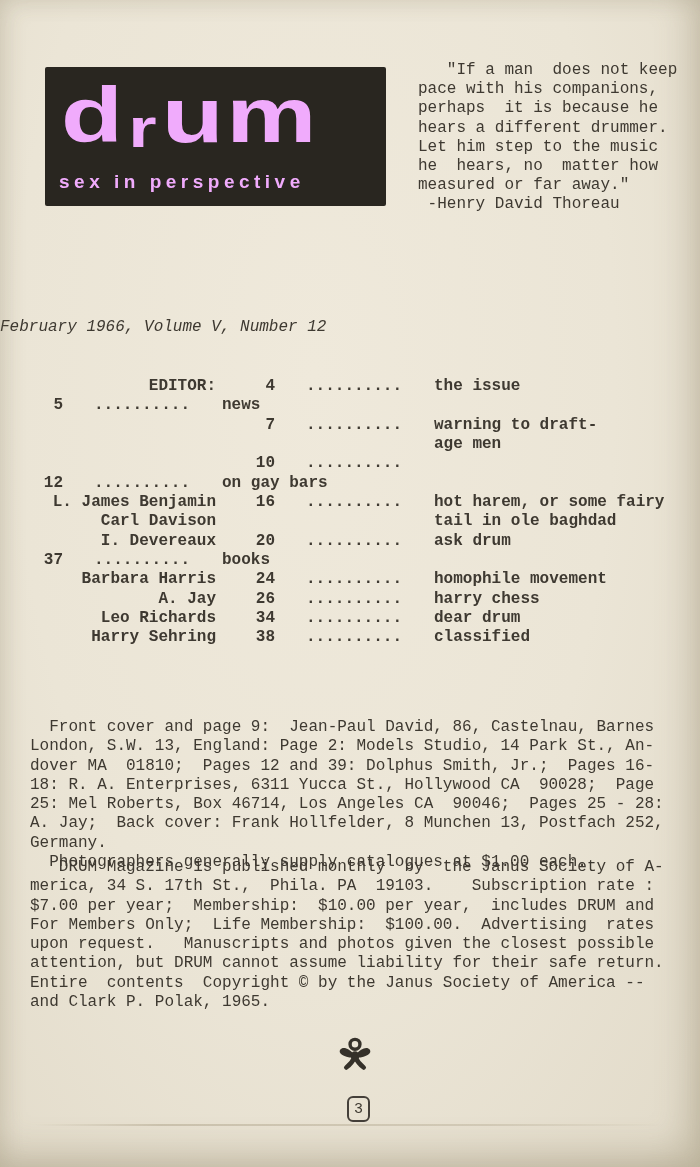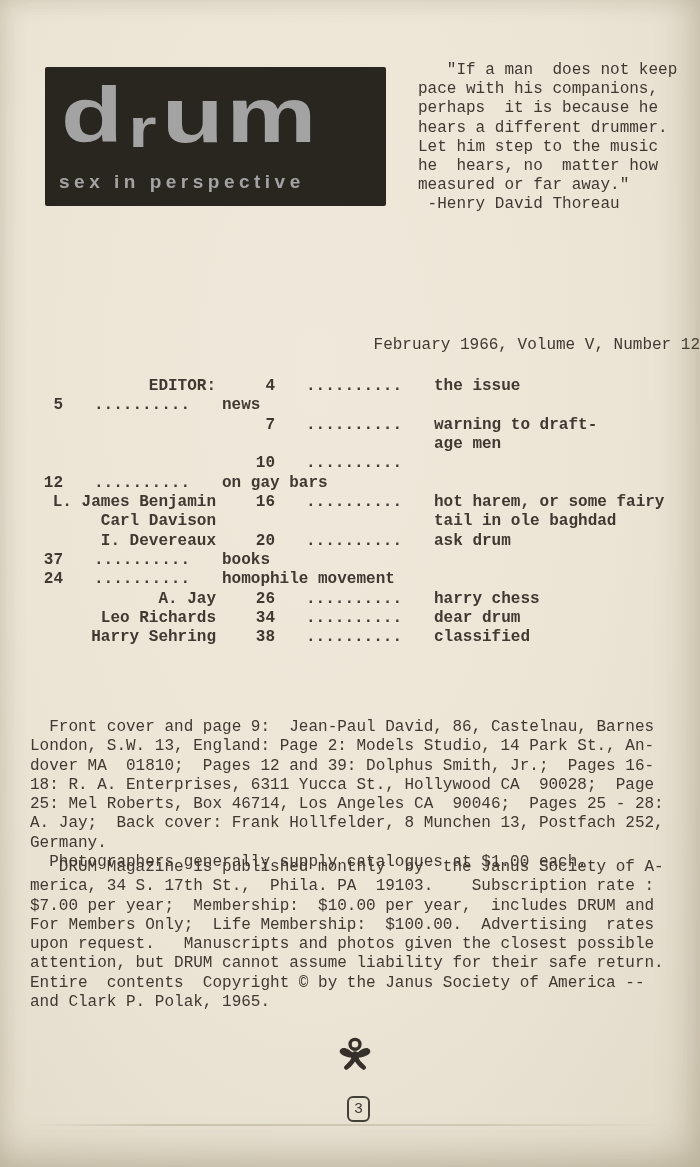--- a/index.html
+++ b/index.html
@@ -9,21 +9,21 @@
     font-family:"Liberation Mono","DejaVu Sans Mono",monospace;
     color:#3e3931;font-size:16px;
   }
   .page::after{
     content:"";position:absolute;inset:0;pointer-events:none;
     box-shadow:inset -10px -14px 34px rgba(118,103,72,0.28), inset 5px 3px 20px rgba(118,103,72,0.12);
   }
   
   .logo-box{
     position:absolute;left:45px;top:67px;width:341px;height:139px;
-    background:#292620;color:#a3a3a3;border-radius:2px;
+    background:#292620;color:#f0abfc;border-radius:2px;
     font-family:"Liberation Sans",sans-serif;
   }
   .logo-word{
     position:absolute;left:16px;top:6px;
     font-weight:bold;font-size:78px;line-height:84px;letter-spacing:2px;
     transform:scaleX(1.30);transform-origin:0 0;white-space:nowrap;
   }
   .logo-word .drop-r{
     font-size:56px;position:relative;top:5px;margin:0 2px;
   }
@@ -31,21 +31,21 @@
     position:absolute;left:14px;bottom:13px;
     font-weight:bold;font-size:19px;letter-spacing:4.5px;white-space:nowrap;
   }
   
   .quote{
     position:absolute;left:418px;top:61px;
     white-space:pre;line-height:19.2px;
   }
   
   .issue{
-    position:absolute;top:336px;left:0;width:100%;text-align:right;white-space:pre;
+    position:absolute;top:318px;left:0;width:100%;text-align:left;white-space:pre;font-style:italic;
   }
   
   .toc{position:absolute;top:377px;left:4px;width:100%;line-height:19.35px;font-weight:bold;}
   .toc-row{display:flex;}
   .toc-name{width:212px;text-align:right;white-space:pre;}
   .toc-page{width:59px;text-align:right;white-space:pre;}
   .toc-dots{width:159px;padding-left:31px;box-sizing:border-box;white-space:nowrap;overflow:hidden;}
   .toc-title{flex:1;white-space:pre;}
   
   .credits{position:absolute;left:30px;top:718px;white-space:pre;line-height:19.3px;}
@@ -137,20 +137,21 @@
         <span class="toc-page">20</span>
         <span class="toc-dots">..........</span>
         <span class="toc-title">ask drum</span>
     </div>
     <div class="toc-row">
         <span class="toc-page">37</span>
         <span class="toc-dots">..........</span>
         <span class="toc-title">books</span>
     </div>
     <div class="toc-row">
+      <span class="toc-name">Barbara Harris</span>
         <span class="toc-page">24</span>
         <span class="toc-dots">..........</span>
         <span class="toc-title">homophile movement</span>
     </div>
     <div class="toc-row">
       <span class="toc-name">A. Jay</span>
         <span class="toc-page">26</span>
         <span class="toc-dots">..........</span>
         <span class="toc-title">harry chess</span>
     </div>

